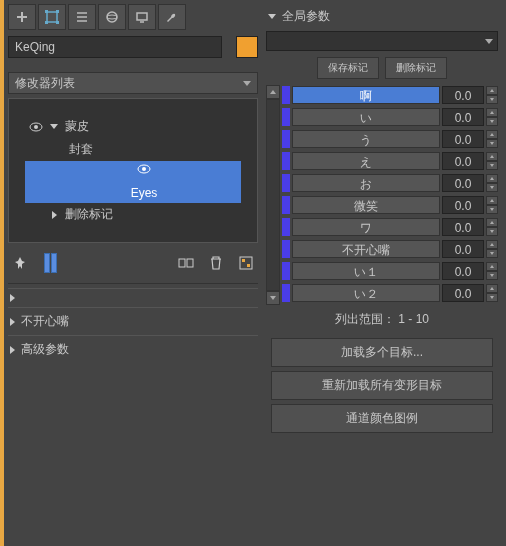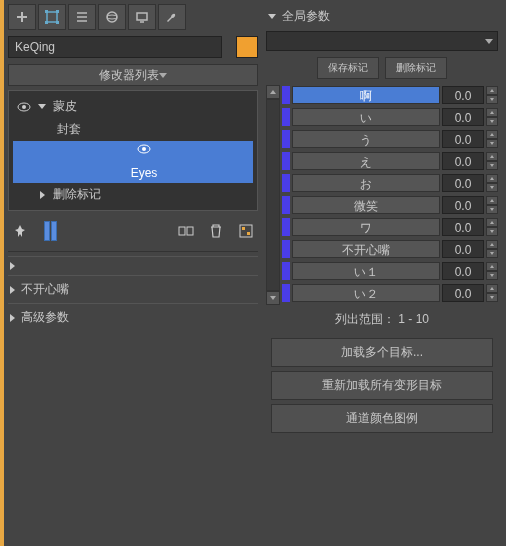--- a/index.html
+++ b/index.html
@@ -16,39 +16,39 @@
 .orange-bar { width: 4px; background: #e8a843; }
 .left-panel { width: 258px; background: #444; padding: 4px; }
 .right-panel { flex: 1; background: #444; padding: 4px 8px 4px 4px; }
 
 .toolbar { display: flex; gap: 2px; margin-bottom: 6px; }
 .tool-btn {
   width: 28px; height: 26px; background: #505050; border: 1px solid #333;
   display: flex; align-items: center; justify-content: center; cursor: pointer;
 }
 
-.name-row { display: flex; gap: 14px; margin-bottom: 6px; }
+.name-row { display: flex; gap: 14px; margin-bottom: 14px; }
 .name-input {
   flex: 1; background: #333; border: 1px solid #222; color: #c8c8c8;
   padding: 4px 6px; font-size: 12px; height: 22px;
 }
 .swatch { width: 22px; height: 22px; border: 1px solid #222; }
 
 .combo {
   background: #505050; border: 1px solid #333; padding: 4px 6px;
-  display: flex; justify-content: center; align-items: center;
+  display: flex; justify-content: space-between; align-items: center;
   cursor: pointer; margin-bottom: 4px; height: 22px;
 }
 .caret-down {
   width: 0; height: 0; border-left: 4px solid transparent;
   border-right: 4px solid transparent; border-top: 5px solid #aaa;
 }
 
 .stack-box {
-  background: #333; border: 1px solid #555; padding: 4px; min-height: 120px;
+  background: #333; border: 1px solid #555; padding: 16px; min-height: 120px;
 }
 .stack-item {
   display: flex; align-items: center; padding: 3px 4px; gap: 6px; cursor: pointer;
 }
 .stack-item.sel { background: #4a7dd4; color: #fff; }
 .eye-icon { width: 14px; display: flex; justify-content: center; }
 .expand-icon { width: 10px; display: flex; justify-content: center; }
 .tri-down {
   width: 0; height: 0; border-left: 4px solid transparent;
   border-right: 4px solid transparent; border-top: 5px solid #c8c8c8;

